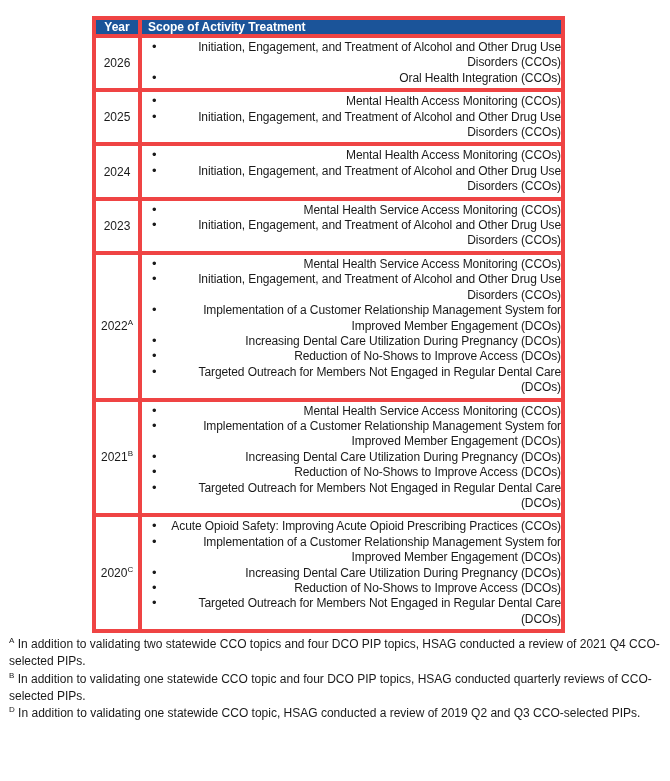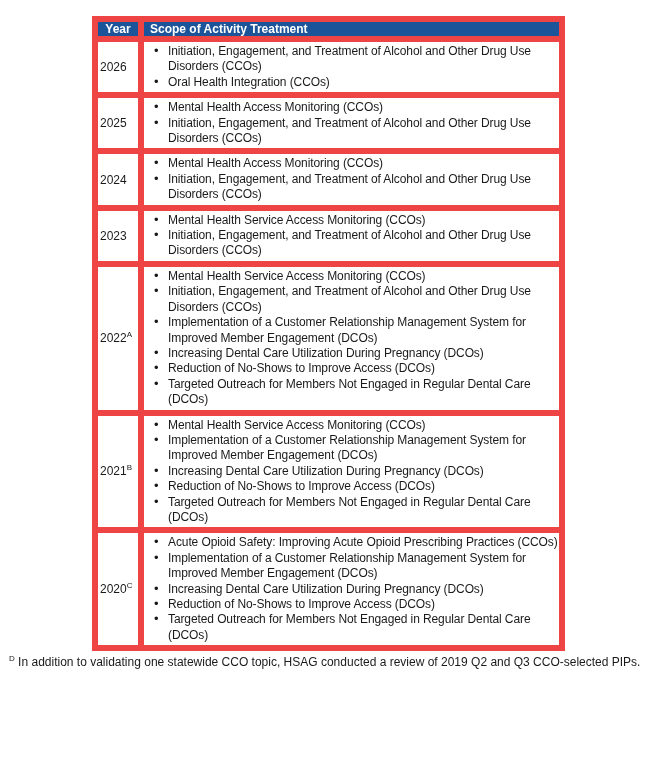--- a/index.html
+++ b/index.html
@@ -11,48 +11,48 @@
   }
   .page { position:relative; width:670px; height:781px; padding-top:16px; }
 
   .tbl-wrap { margin-left:92px; }
   table.activity-table {
     border-collapse:collapse;
     table-layout:fixed;
     width:473px;
     border:2px solid #000;
   }
-  table.activity-table th, table.activity-table td { border:6px solid #ef4444; }
+  table.activity-table th, table.activity-table td { border:4px solid #ef4444; }
 
   thead th {
     background:#1B5499;
     color:#ffffff;
     font-size:12px;
     font-weight:bold;
     height:18px;
     vertical-align:middle;
   }
   th.year-h { width:46px; text-align:center; }
   th.scope-h { text-align:left; padding-left:6px; }
 
   td.year {
-    text-align:left;
+    text-align:center;
     vertical-align:middle;
     font-size:12px;
     padding:1px 2px;
   }
   td.scope {
     padding:2px 0;
     font-size:12px;
     line-height:15.4px;
     letter-spacing:-0.1px;
     vertical-align:middle;
   }
   td.scope ul { list-style:none; }
-  td.scope li { position:relative; padding-left:24px; }
+  td.scope li { position:relative; padding-left:24px;text-align:right; }
   td.scope li::before {
     content:"\2022";
     position:absolute;
     left:10px; top:-1px;
     font-size:13px;
   }
   sup { font-size:8px; vertical-align:super; line-height:0; }
 
   .footnotes {
     margin:3px 6px 0 9px;
@@ -147,16 +147,18 @@
                 <li>Reduction of No-Shows to Improve Access (DCOs)</li>
                 <li>Targeted Outreach for Members Not Engaged in Regular Dental Care (DCOs)</li>
               </ul>
             </td>
           </tr>
         </tbody>
     </table>
   </div>
 
   <div class="footnotes">
+      <p class="footnote"><sup>A</sup> In addition to validating two statewide CCO topics and four DCO PIP topics, HSAG conducted a review of 2021 Q4 CCO-selected PIPs.</p>
+      <p class="footnote"><sup>B</sup> In addition to validating one statewide CCO topic and four DCO PIP topics, HSAG conducted quarterly reviews of CCO-selected PIPs.</p>
       <p class="footnote"><sup>D</sup> In addition to validating one statewide CCO topic, HSAG conducted a review of 2019 Q2 and Q3 CCO-selected PIPs.</p>
     </div>
 
 </div>
 
 </body></html>

